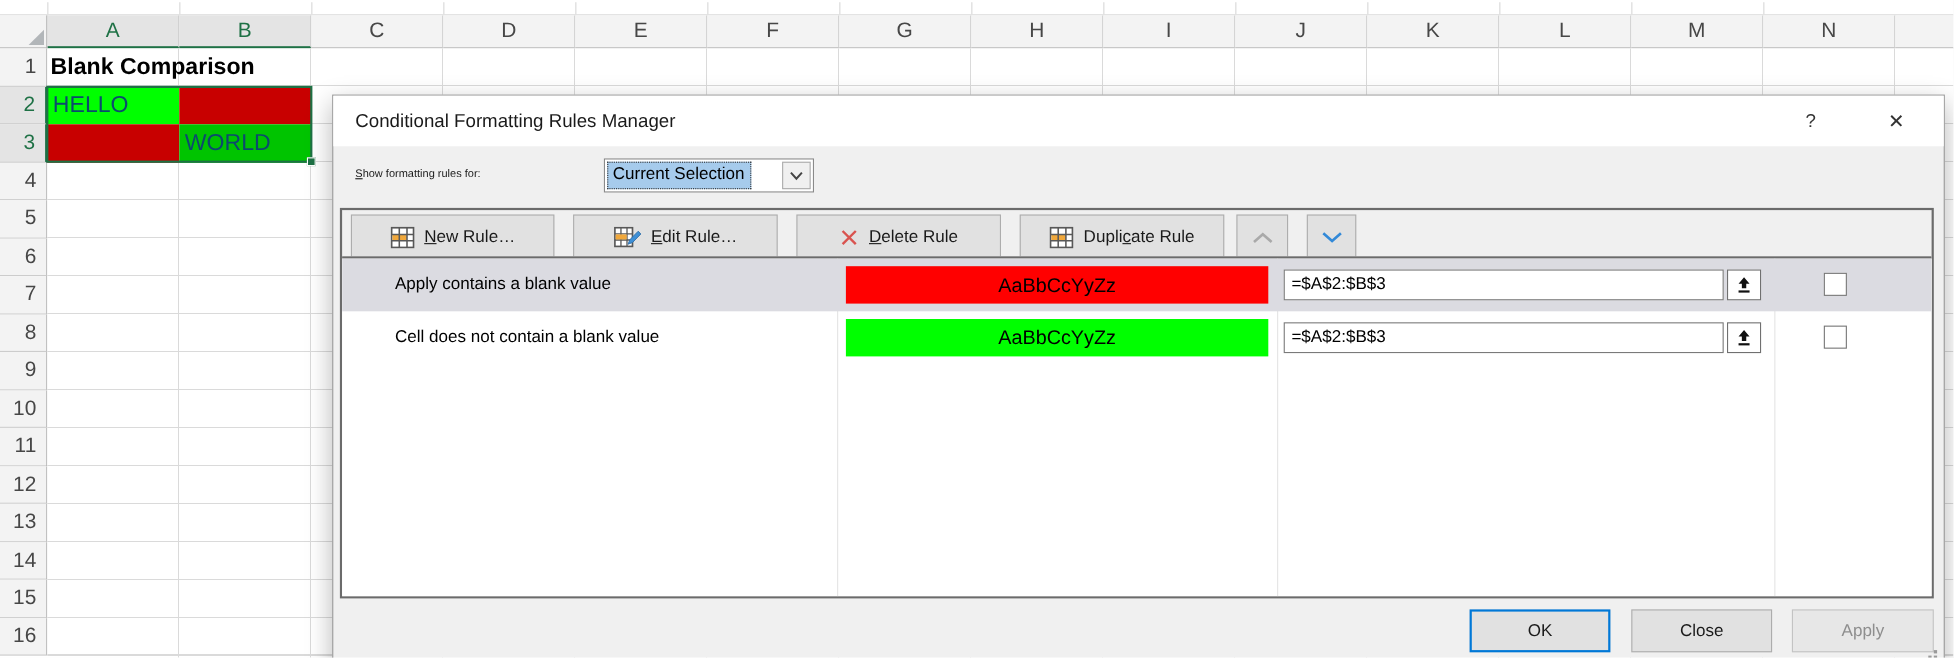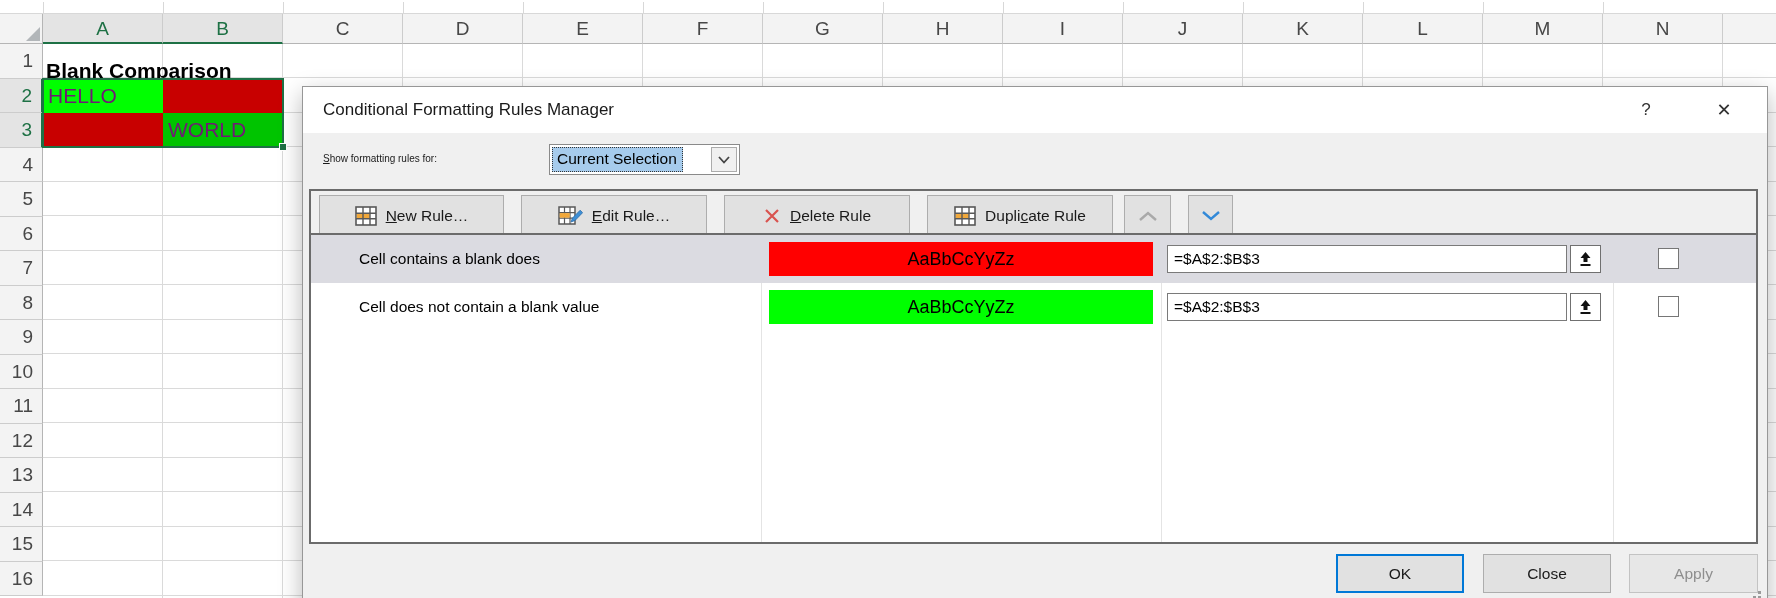--- a/index.html
+++ b/index.html
@@ -30,23 +30,23 @@
     font-size: 19px; color: #474747; background: #f3f3f3;
     border-bottom: 1px solid #cccccc; border-right: 1px solid #b5b5b5;
   }
   .row-headers .rcell.sel { background: #e4e4e4; color: #1e7145; border-right: 2px solid #1e7145; }
   .grid { position: absolute; left: 43px; top: 44px; right: 0; bottom: 0; background: #fff;
     background-image:
       repeating-linear-gradient(to right, transparent 0, transparent 119px, #dadada 119px, #dadada 120px),
       repeating-linear-gradient(to bottom, transparent 0, transparent 33.5px, #dadada 33.5px, #dadada 34.5px);
   }
   .cell { position: absolute; width: 120px; height: 34.5px; line-height: 34.5px;
-    font-size: 21px; color: #701a75; padding-left: 5px; }
+    font-size: 21px; color: #0c4a6e; padding-left: 5px; }
   .cell-a1 { position: absolute; left: 3px; top: 0; height: 39px; line-height: 34.5px;
-    font-size: 21px; font-weight: bold; white-space: nowrap; margin-top: 10px; }
+    font-size: 21px; font-weight: bold; white-space: nowrap; }
   .sel-border { position: absolute; left: -1px; top: 33.5px; width: 242px; height: 70.5px;
     border: 2.5px solid #1e7145; pointer-events: none; }
   .fill-handle { position: absolute; right: -5px; bottom: -5px; width: 8px; height: 8px;
     border: 1px solid #fff; }
   
   .dialog { position: absolute; left: 302px; top: 62px; width: 1466px; height: 526px;
     background: #f0f0f0; border: 1px solid #979797; box-shadow: 0 8px 22px rgba(0,0,0,.28); margin-top: 24px; }
   .titlebar { position: absolute; left: 0; top: 0; right: 0; height: 46px; background: #fff; }
   .dlg-title { position: absolute; left: 20px; top: 0; line-height: 46px; font-size: 17px; color: #1a1a1a; }
   .tb-btn { position: absolute; top: 0; height: 46px; width: 40px; text-align: center;
@@ -235,21 +235,21 @@
             </svg>
           </span>
         </div>
 
       <div class="list">
         <div class="vdiv" style="left:450px;"></div>
         <div class="vdiv" style="left:850px;"></div>
         <div class="vdiv" style="left:1302px;"></div>
         <div id="rule-rows">
             <div class="cfrow sel">
-              <span class="rule-text">Cell contains a blank does</span>
+              <span class="rule-text">Apply contains a blank value</span>
               <div class="preview" style="background: rgb(255, 0, 0);">AaBbCcYyZz</div>
               <div class="applies">
                 <span class="applies-text">=$A$2:$B$3</span>
                 <span class="refedit">
                   <span style="display:flex">
                     <svg width="15" height="16" viewBox="0 0 15 16">
                       <path d="M7.5 1 L12.5 7 L9.5 7 L9.5 11 L5.5 11 L5.5 7 L2.5 7 Z" fill="#111"></path>
                       <rect x="2.5" y="13" width="10" height="2" fill="#111"></rect>
                     </svg>
                   </span>

